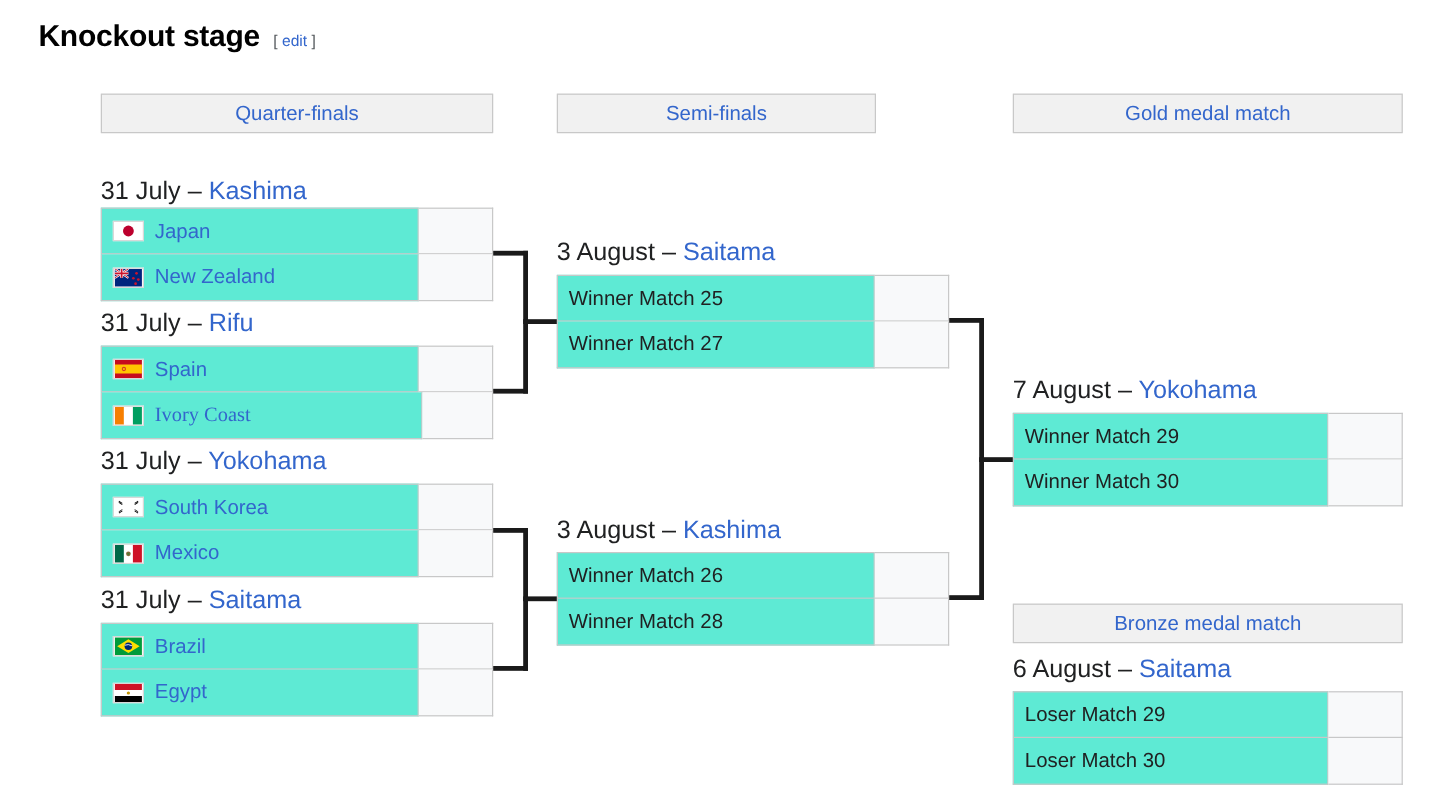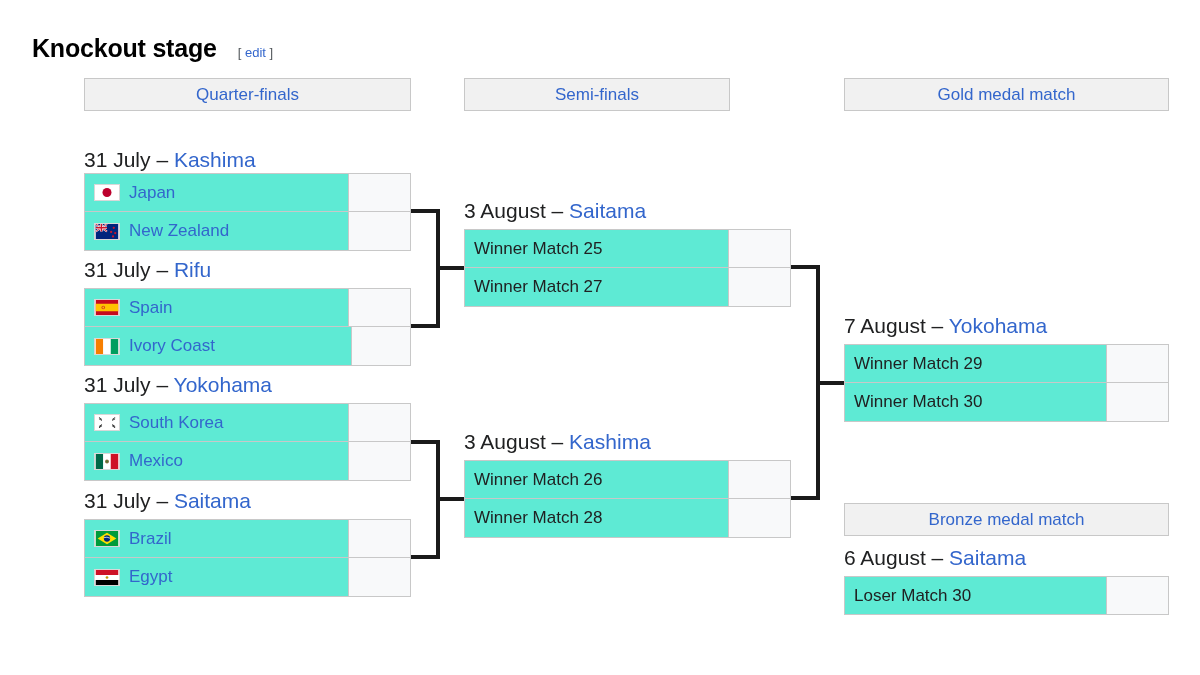--- a/index.html
+++ b/index.html
@@ -13,24 +13,24 @@
     font-family: "Liberation Sans", sans-serif;
     color: #202122;
     position: relative;
     overflow: hidden;
   }
 
   
   .page-heading {
     position: absolute;
     left: 32px;
-    top: 34px;
+    top: 16px;
     display: flex;
     align-items: baseline;
-    gap: 21px;
+    gap: 11px;
   }
   .page-heading h1 {
     margin: 0;
     font-size: 25px;
     font-weight: bold;
     letter-spacing: -0.2px;
     color: #000000;
     font-family: "Liberation Sans", sans-serif;
   }
   .edit-span {
@@ -227,21 +227,21 @@
             <rect y="5" width="30" height="10" fill="#ffc400"></rect>
             <circle cx="10" cy="10" r="2.4" fill="#c8102e" opacity="0.75"></circle>
             <circle cx="10" cy="10" r="1.2" fill="#ffc400"></circle>
           </svg>
         </span>
         <span class="team-name">Spain</span>
       </div>
       <div class="cell-score" style="width:62px;"></div>
     </div>
     <div class="match-row">
-      <div class="cell-team" style="width:279px;">
+      <div class="cell-team" style="width:279px;font-family:Liberation Serif, serif;">
         <span class="flag">
           <svg viewBox="0 0 30 20">
             <rect width="10" height="20" fill="#f77f00"></rect>
             <rect x="10" width="10" height="20" fill="#ffffff"></rect>
             <rect x="20" width="10" height="20" fill="#009e60"></rect>
           </svg>
         </span>
         <span class="team-name">Ivory Coast</span>
       </div>
       <div class="cell-score" style="width:62px;"></div>
@@ -392,20 +392,26 @@
   </div>
 
   <div class="match-caption" style="left:828px; top:546px;">
     <span>6 August</span>
     <span>–</span>
     <span class="venue">Saitama</span>
   </div>
   <div class="match" style="left:828px; top:576px; width:325px;">
     <div class="match-row">
       <div class="cell-team" style="width:263px;">
+        <span class="team-name plain">Loser Match 29</span>
+      </div>
+      <div class="cell-score" style="width:62px;"></div>
+    </div>
+    <div class="match-row">
+      <div class="cell-team" style="width:263px;">
         <span class="team-name plain">Loser Match 30</span>
       </div>
       <div class="cell-score" style="width:62px;"></div>
     </div>
   </div>
 
   <div class="conn" style="left:395px; top:209px; width:29px; height:4px;"></div>
   <div class="conn" style="left:395px; top:324px; width:29px; height:4px;"></div>
   <div class="conn" style="left:420px; top:209px; width:4px; height:119px;"></div>
   <div class="conn" style="left:420px; top:266px; width:28px; height:4px;"></div>

